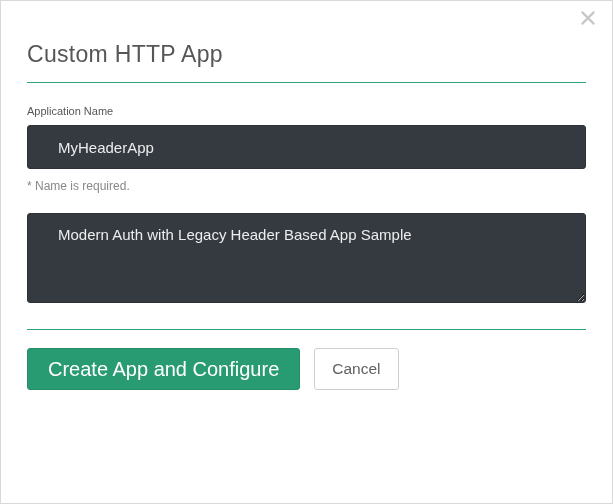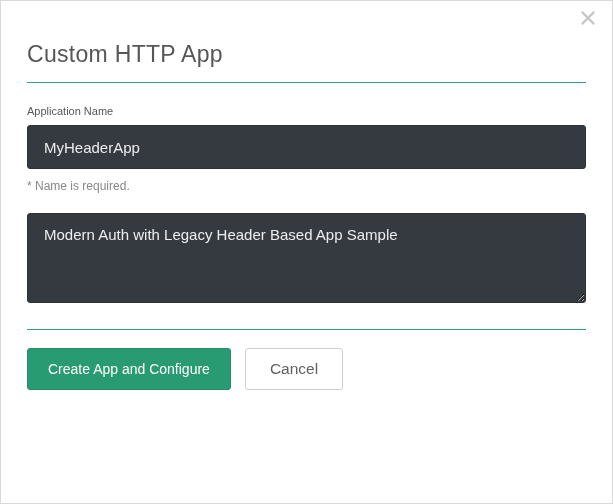--- a/index.html
+++ b/index.html
@@ -43,21 +43,21 @@
     font-size: 11px;
     color: #575757;
     margin-bottom: 8px;
   }
   .dark-input, .dark-textarea {
     width: 100%;
     background: #353a41;
     color: #eceded;
     border: 1px solid #2e3238;
     border-radius: 3px;
-    padding: 11px 16px;
+    padding: 11px 30px;
     font-size: 15px;
     font-family: inherit;
     outline: none;
   }
   .dark-input { height: 44px; }
   .dark-textarea { height: 90px; resize: both; line-height:1.35; }
   .hint {
     font-size: 12px;
     color: #888888;
     margin: 10px 0 20px 0;
@@ -68,30 +68,30 @@
     border-top: 1px solid #2aa37a;
     margin: 22px 0 18px 0;
   }
   .btn-row { display: flex; gap: 14px; }
   .btn-primary {
     background: #299b73;
     color: #fff;
     border: 1px solid #258e68;
     border-radius: 3px;
     padding: 2px 20px;
-    font-size: 14px;
+    font-size: 20px;
     cursor: pointer;
     font-family: inherit;
   }
   .btn-secondary {
     background: #fff;
     color: #5f5f5f;
     border: 1px solid #cfcfcf;
     border-radius: 3px;
-    padding: 11px 24px;
+    padding: 11px 17px;
     font-size: 15.5px;
     cursor: pointer;
     font-family: inherit;
   }
 </style>
 </head>
 <body>
 
 <div class="modal">
 

